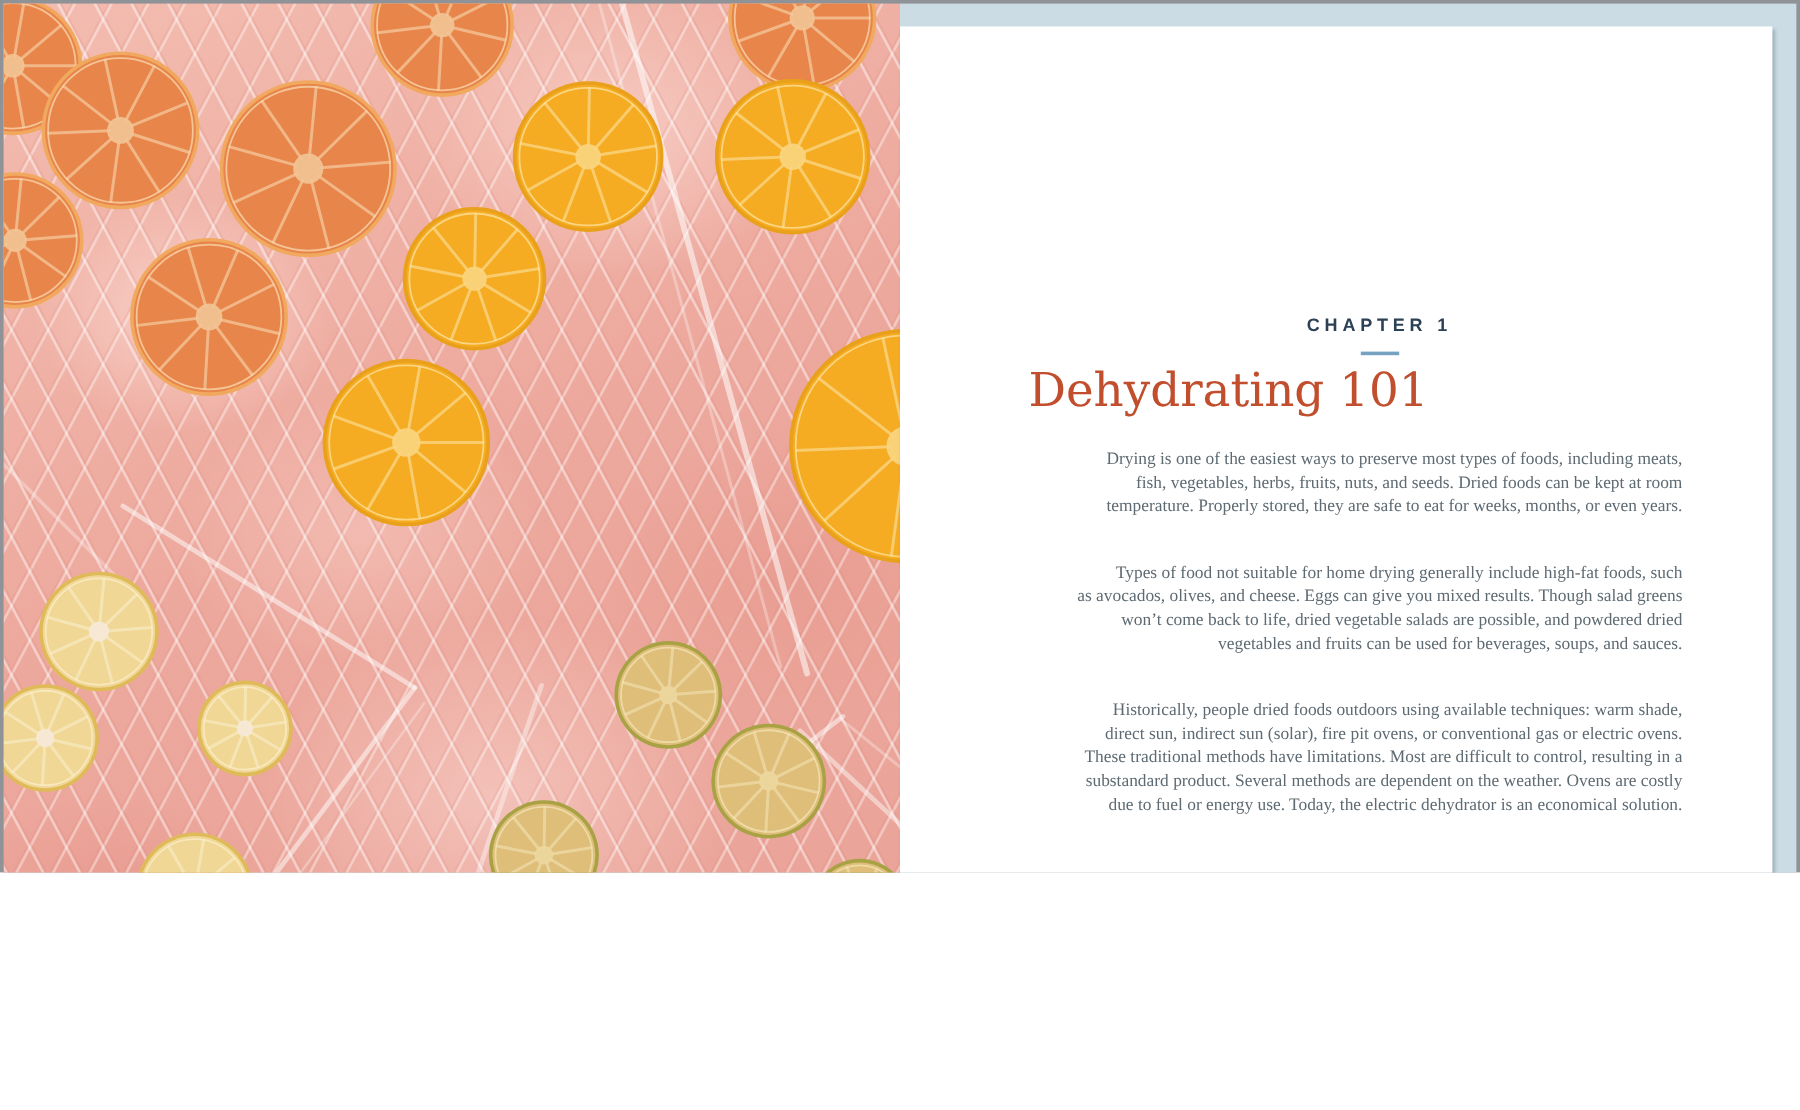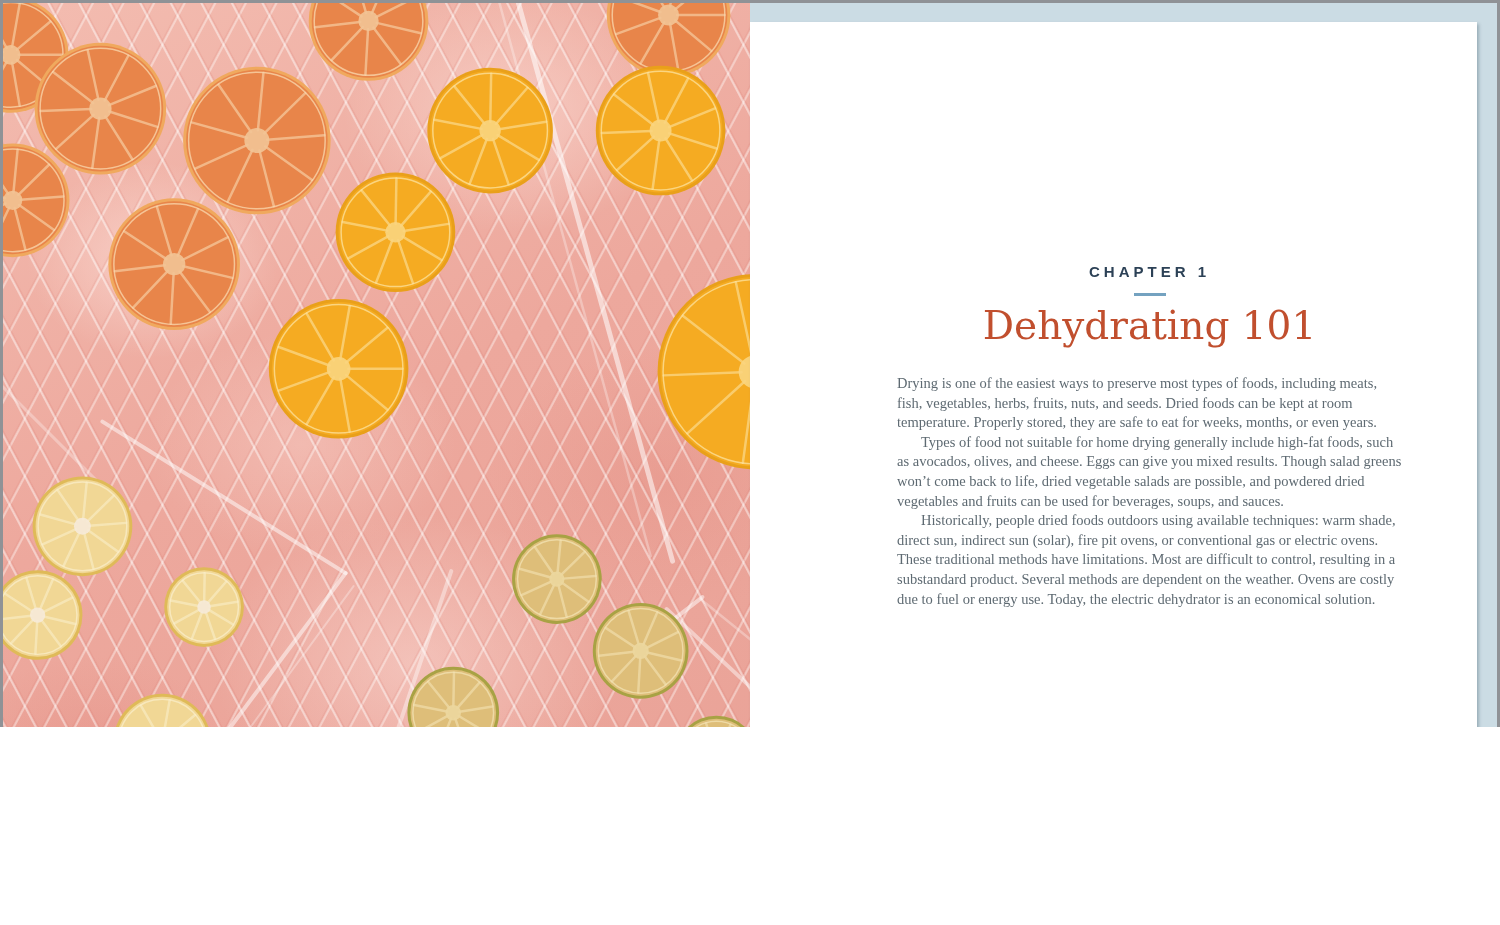--- a/index.html
+++ b/index.html
@@ -76,39 +76,39 @@
   .kicker-rule {
     position: absolute;
     top: 271px; left: 50%;
     width: 32px; height: 3px;
     margin-left: -16px;
     background: #74a2c0;
   }
   .chapter-title {
     position: absolute;
     top: 281px; left: -40px; right: -40px;
-    text-align: center;
+    text-align: left;
     font-family: "DejaVu Serif", serif;
     font-weight: 400;
     font-size: 39px;
     line-height: 1.2;
     color: #c14f2e;
   }
   .body-text {
     position: absolute;
     top: 352px; left: 0;
     width: 505px;
     font-family: "Liberation Serif", serif;
     font-size: 14.5px;
     line-height: 19.6px;
     color: #5e6a72;
-    text-align: left;
+    text-align: right;
   }
   .body-text p { margin: 0; }
-  .body-text p + p { text-indent: 24px; }
+  .body-text p + p { text-indent: 24px; margin-top: 36px; }
   .page-number {
     position: absolute;
     top: 846px; left: 0; right: 0;
     text-align: center;
     font-family: "Liberation Serif", serif;
     font-size: 15px;
     color: #3f4448;
   }
 </style>
 </head>

